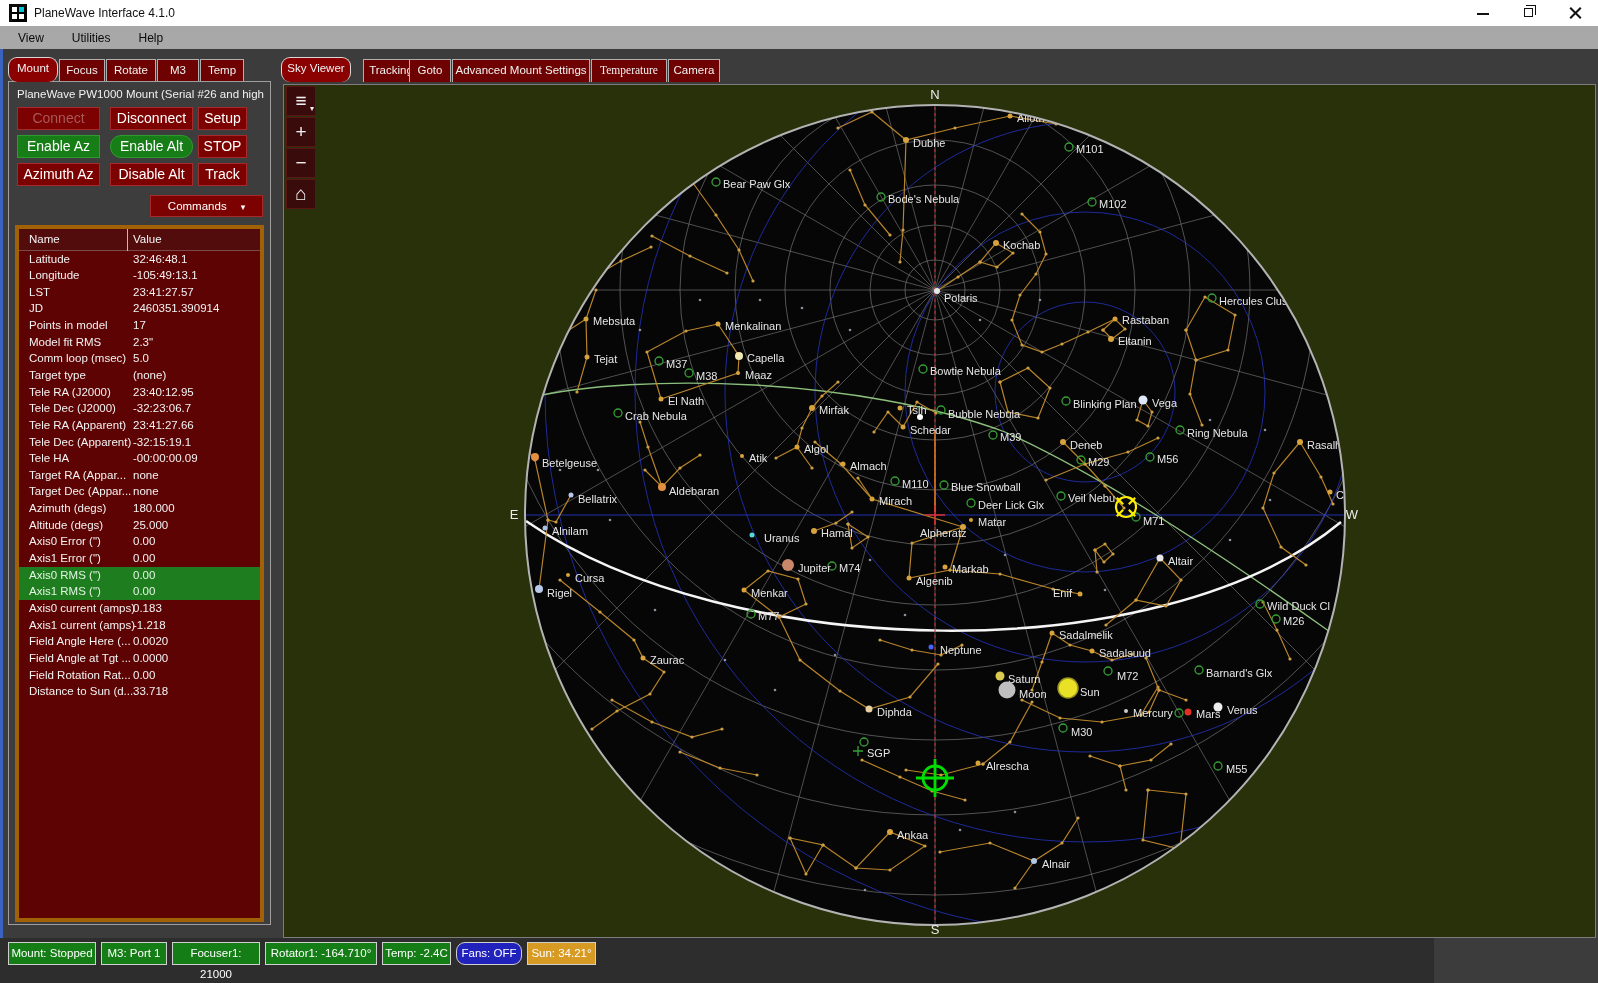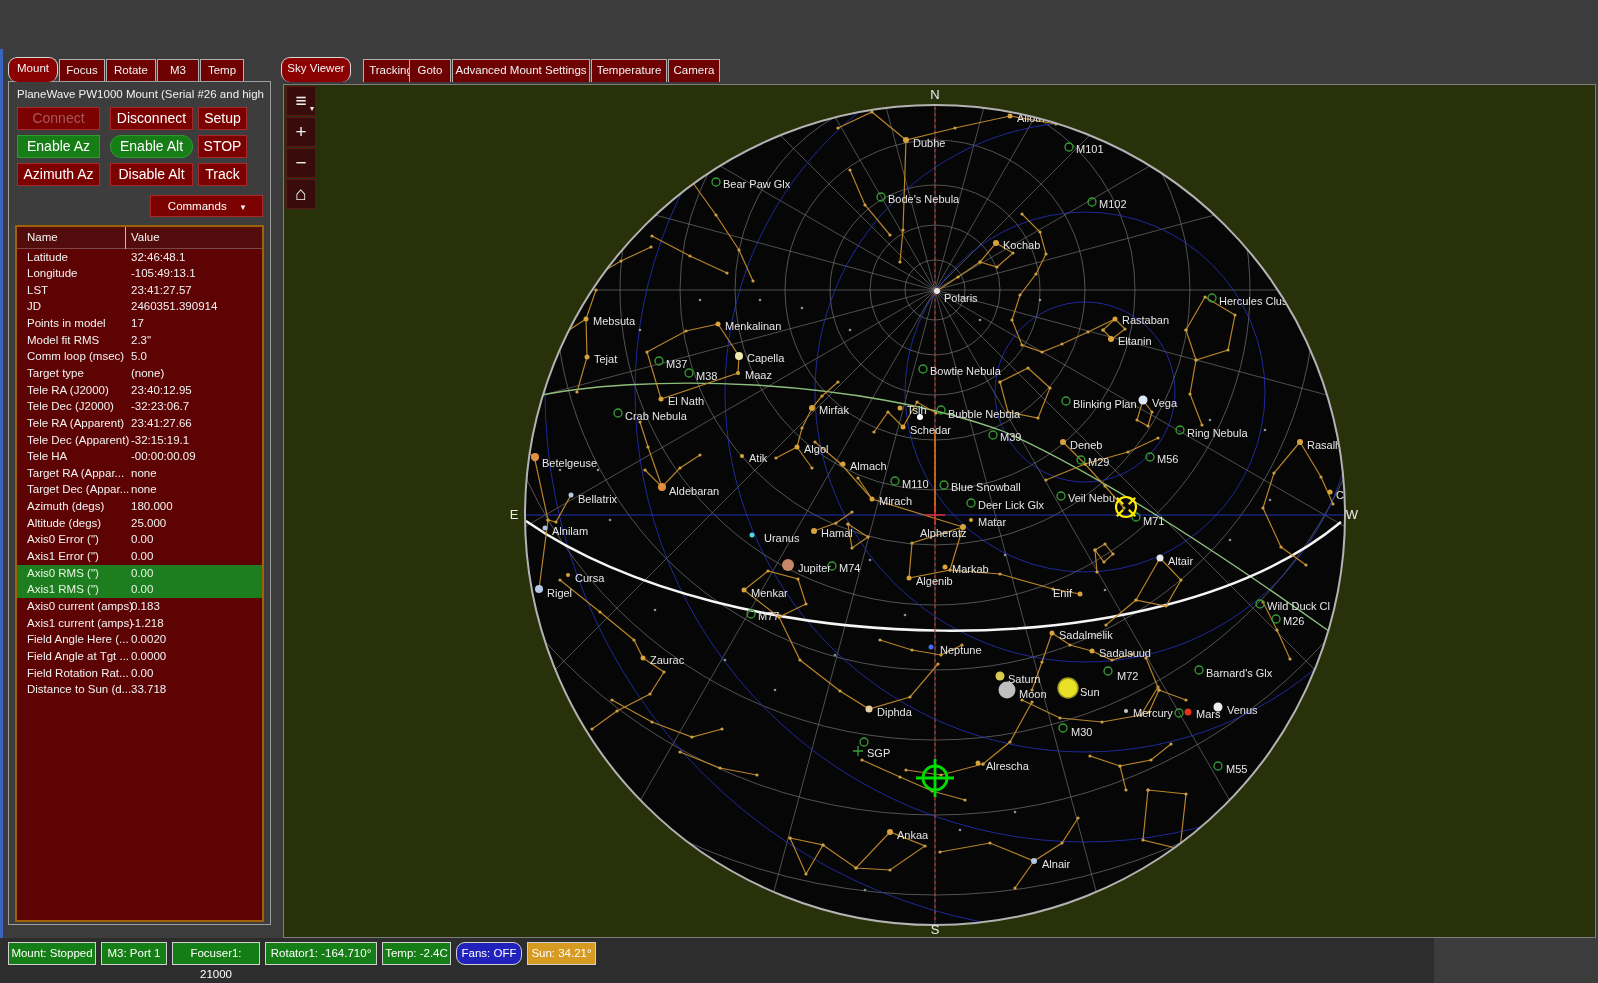--- a/index.html
+++ b/index.html
@@ -38,21 +38,21 @@
   .left-panel { position:absolute; left:8px; top:81px; width:263px; height:844px; background:#3d3d3d; border:1px solid #9e9e9e; }
   .mount-header { position:absolute; left:8px; top:6px; width:248px; font-size:11.5px; color:#f0f0f0; white-space:nowrap; overflow:hidden; }
   .pbtn { position:absolute; height:23px; font-size:14px; color:#fff; background:#7c0202; border:1px solid #a62a2a;
           text-align:center; line-height:21px; cursor:pointer; }
   .pbtn.green { background:#177d17; border-color:#2f9b2f; }
   .pbtn.disabled { color:#a85858; cursor:default; }
   .commands-btn { position:absolute; left:141px; top:113px; width:113px; height:22px; background:#7c0202; border:1px solid #a62a2a;
           color:#fff; font-size:11.5px; text-align:center; line-height:20px; cursor:pointer; }
   .commands-btn .caret { margin-left:14px; font-size:9px; }
 
-  .mtable { position:absolute; left:6px; top:143px; width:249px; height:697px; background:#5e0303; border:2px solid #a16207; overflow:hidden; }
+  .mtable { position:absolute; left:6px; top:143px; width:249px; height:697px; background:#5e0303; border:4px solid #a16207; overflow:hidden; }
   .mtable-head { position:relative; height:22px; background:#530c0c; border-bottom:1px solid #7a4a4a; color:#f5f5f5; font-size:11.5px; }
   .mtable-head .hn { position:absolute; left:10px; top:4px; }
   .mtable-head .hv { position:absolute; left:114px; top:4px; }
   .mtable-head .divider { position:absolute; left:108px; top:0; width:1px; height:22px; background:#c9baba; }
   .mrow { position:relative; height:16.65px; color:#f2f2f2; font-size:11.5px; }
   .mrow.hl { background:#1e7d1e; color:#e4f5e4; }
   .mrow .rn { position:absolute; left:10px; top:1.5px; white-space:nowrap;text-align:center; }
   .mrow .rv { position:absolute; left:114px; top:1.5px; white-space:nowrap; }
 
   
@@ -66,21 +66,41 @@
   
   .statusbar { position:absolute; left:0; top:938px; width:1434px; height:45px; background:#2d2d2d; }
   .sbtn { position:absolute; top:4px; height:23px; border:1px solid #cfcfcf; color:#fff; font-size:11.5px;
           text-align:center; line-height:21px; cursor:pointer; }
 </style>
 </head>
 <body>
 
 <div class="window">
 
-
+  <div class="titlebar">
+    <div class="app-icon"></div>
+    <span class="win-title">PlaneWave Interface 4.1.0</span>
+    <div class="win-controls">
+      <div class="win-btn">
+          <div class="ico-min"></div>
+        </div>
+      <div class="win-btn">
+          <div class="ico-restore"></div>
+        </div>
+      <div class="win-btn">
+          <div class="ico-close"></div>
+        </div>
+    </div>
+  </div>
+
+  <div class="menubar" id="menuBar">
+      <div class="menu-item">View</div>
+      <div class="menu-item">Utilities</div>
+      <div class="menu-item">Help</div>
+    </div>
   <div class="blue-edge"></div>
 
   <div class="tab active" style="left: 8px; width: 50px;">Mount</div>
     <div class="tab" style="left: 59px; width: 46px;">Focus</div>
     <div class="tab" style="left: 106px; width: 50px;">Rotate</div>
     <div class="tab" style="left: 157px; width: 42px;">M3</div>
     <div class="tab" style="left: 200px; width: 44px;">Temp</div>
     <div id="leftTabs"></div>
 
   <div class="left-panel">
@@ -212,21 +232,21 @@
           <span class="rn">Distance to Sun (d...</span>
           <span class="rv">33.718</span>
         </div>
       </div>
   </div>
 
   <div class="tab active" style="left: 281px; width: 70px;">Sky Viewer</div>
     <div class="tab" style="left: 363px; width: 56px;">Tracking</div>
     <div class="tab" style="left: 409px; width: 42px;">Goto</div>
     <div class="tab" style="left: 452px; width: 138px;">Advanced Mount Settings</div>
-    <div class="tab" style="left: 591px; width: 76px;">Temperature</div>
+    <div class="tab" style="left: 591px; width: 76px; font-family: Liberation Serif, serif;">Temperature</div>
     <div class="tab" style="left: 668px; width: 52px;">Camera</div>
     <div id="rightTabs"></div>
 
   <div class="sky-panel">
     <div class="sky-toolbar" id="skyToolbar">
         <div class="tool-btn"><span>≡</span><span class="mini-caret">▾</span></div>
         <div class="tool-btn"><span>+</span></div>
         <div class="tool-btn"><span>−</span></div>
         <div class="tool-btn"><span>⌂</span></div>
       </div>

